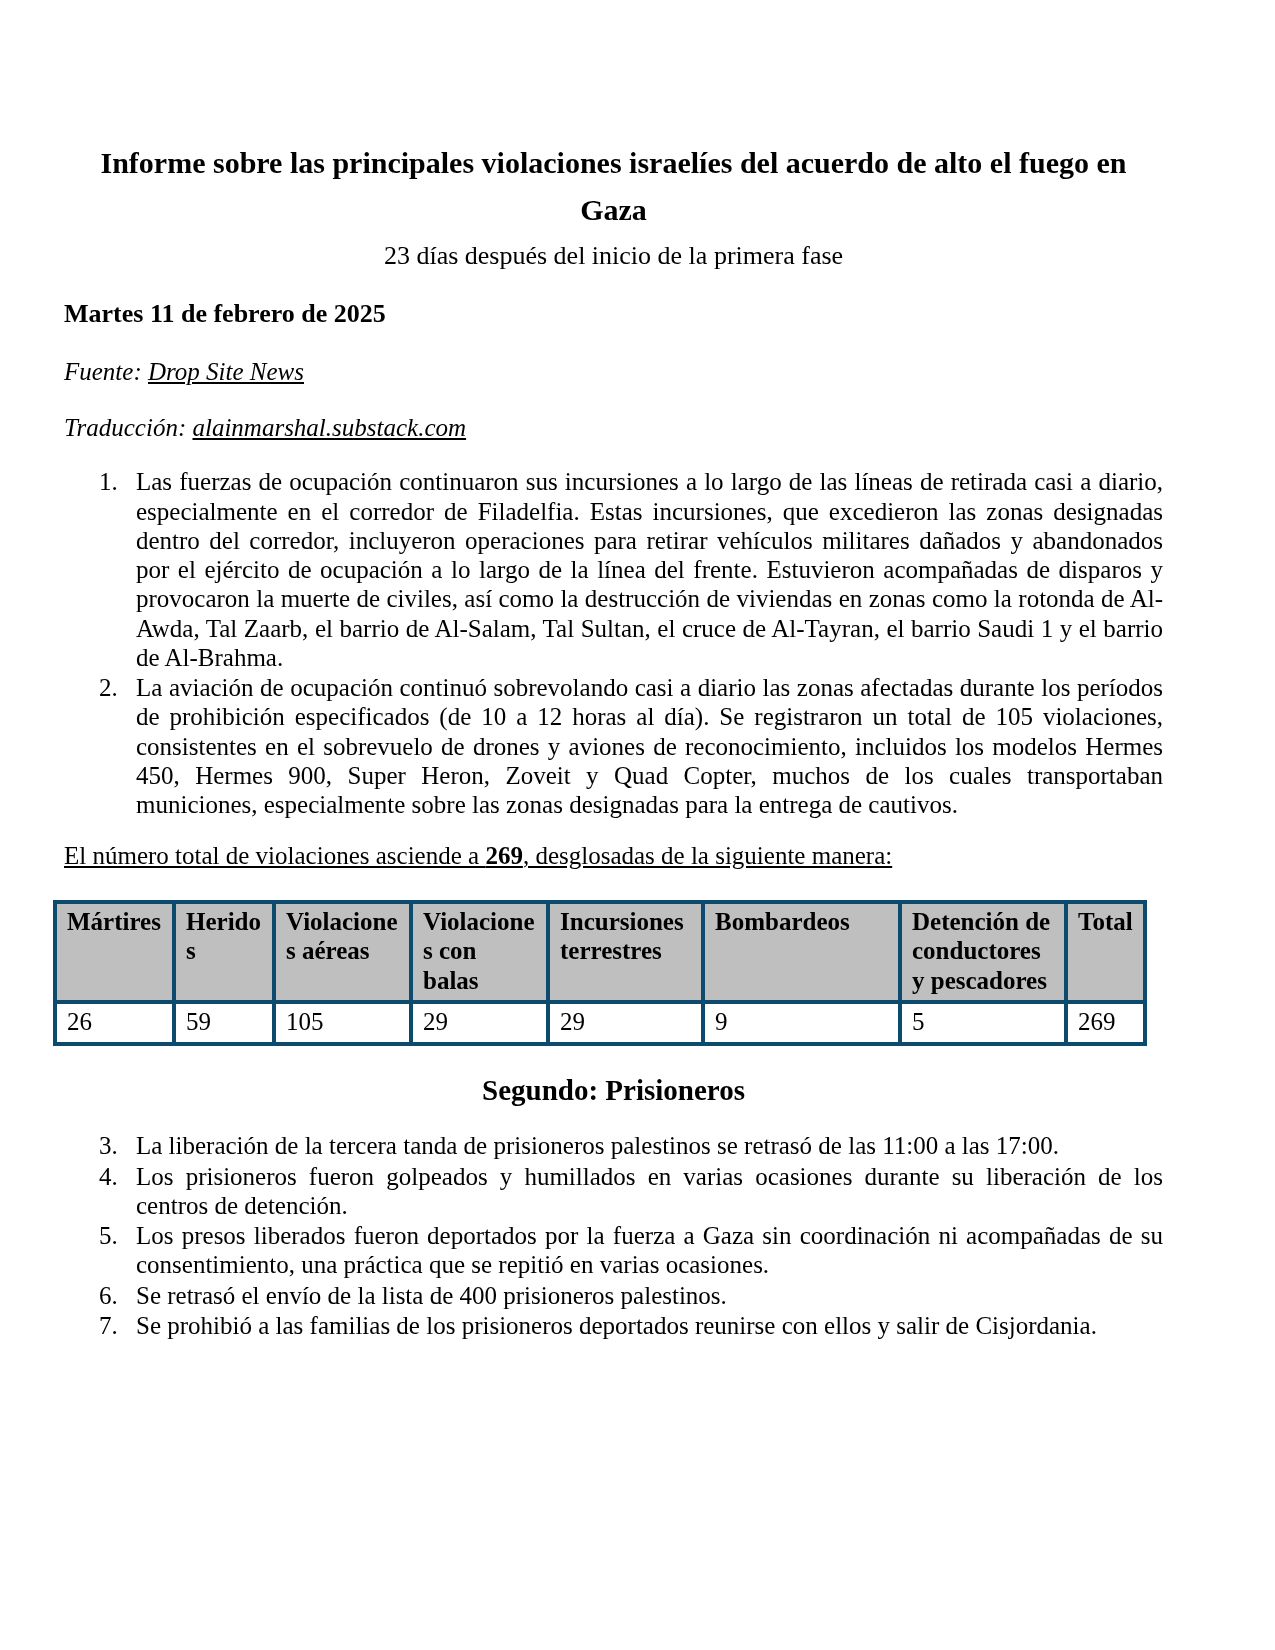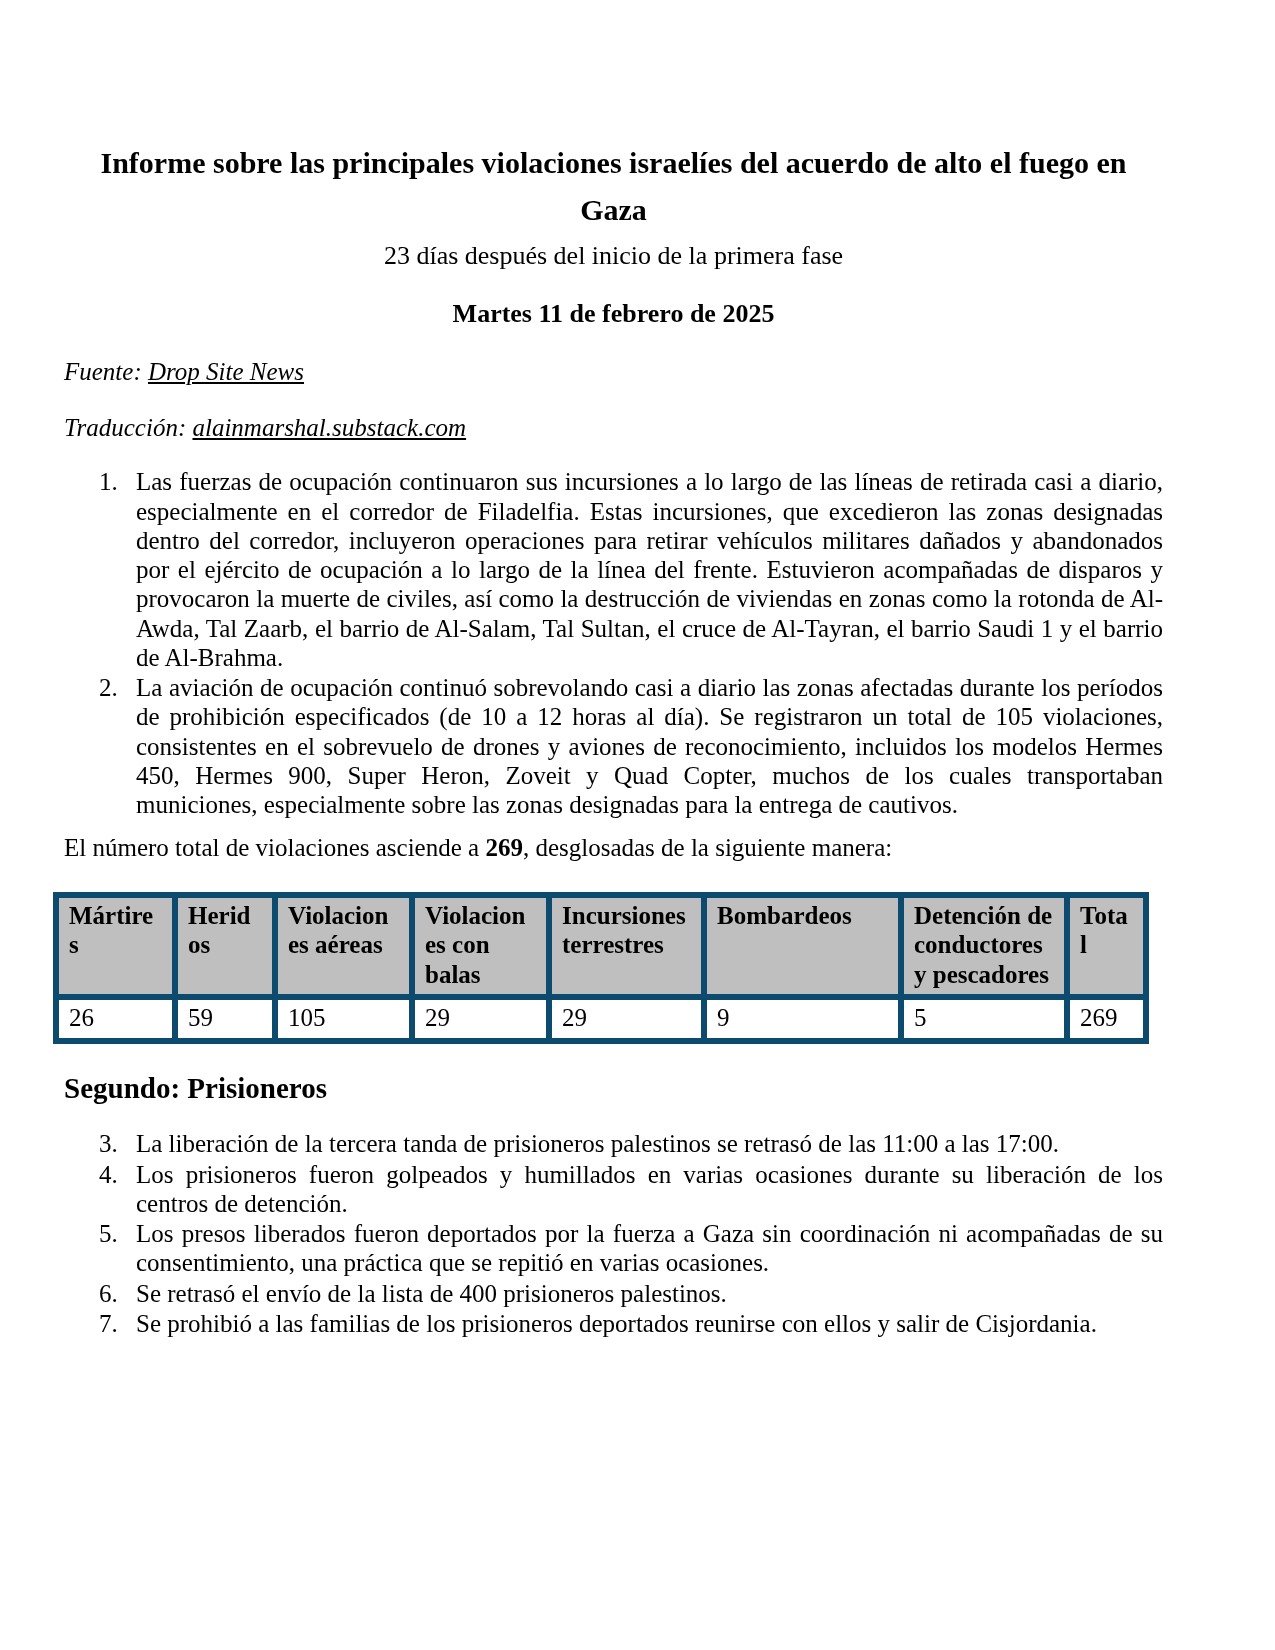--- a/index.html
+++ b/index.html
@@ -21,21 +21,21 @@
     font-size:30px;
     line-height:1.55;
     margin:0;
   }
   .subtitle {
     text-align:center;
     font-size:26px;
     margin-top:8px;
   }
   .date-line {
-    text-align:center;
+    text-align:left;
     font-weight:bold;
     font-size:26px;
     margin-top:28px;
   }
   .meta-line {
     font-style:italic;
     margin-top:27px;
   }
   .doc-link {
     color:#000000;
@@ -54,46 +54,46 @@
     position:relative;
     padding-left:72px;
     margin-top:1px;
   }
   .num-item .num {
     position:absolute;
     left:35px;
     top:0;
   }
   .num-item .li-text { text-align:justify; }
-  .total-para { margin-top:14px; }
+  .total-para { margin-top:22px;text-decoration:underline; }
   .total-para b { font-weight:bold; }
   table.violations {
     margin-top:29px;
     margin-left:-11px;
     width:1090px;
     border-collapse:collapse;
     table-layout:fixed;
   }
   table.violations th, table.violations td {
-    border:6px solid #0c4a6e;
+    border:4px solid #0c4a6e;
     padding:3px 10px 5px 10px;
     vertical-align:top;
     text-align:left;
     overflow-wrap:break-word;
     word-wrap:break-word;
     font-size:25px;
     line-height:1.18;
   }
   table.violations th {
     font-weight:bold;
     background:#bfbfbf;
   }
   col.c1{width:119px} col.c2{width:100px} col.c3{width:137px} col.c4{width:137px}
   col.c5{width:155px} col.c6{width:197px} col.c7{width:166px} col.c8{width:79px}
-  .heading-2nd { margin-top:34px; }
+  .heading-2nd { margin-top:34px;text-align:center; }
   .num-list-2 { margin-top:24px; }
 </style>
 </head>
 <body>
 
 <div class="page">
 
   <p class="title">Informe sobre las principales violaciones israelíes del acuerdo de alto el fuego en Gaza</p>
 
   <p class="subtitle">23 días después del inicio de la primera fase</p>

